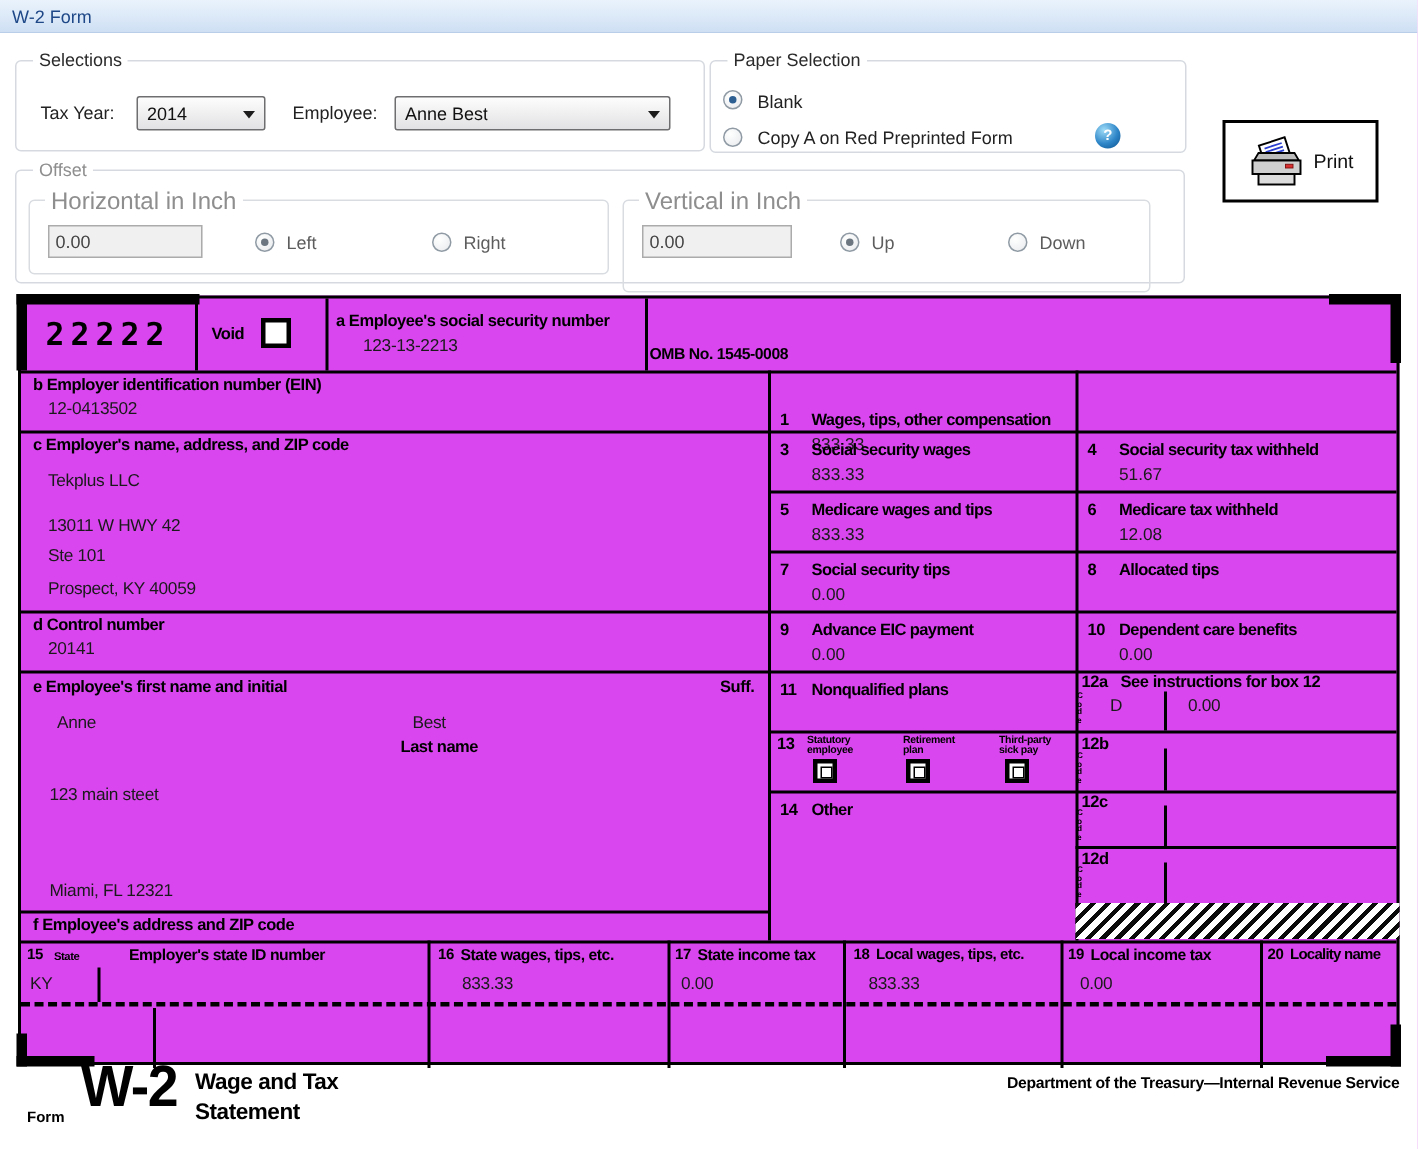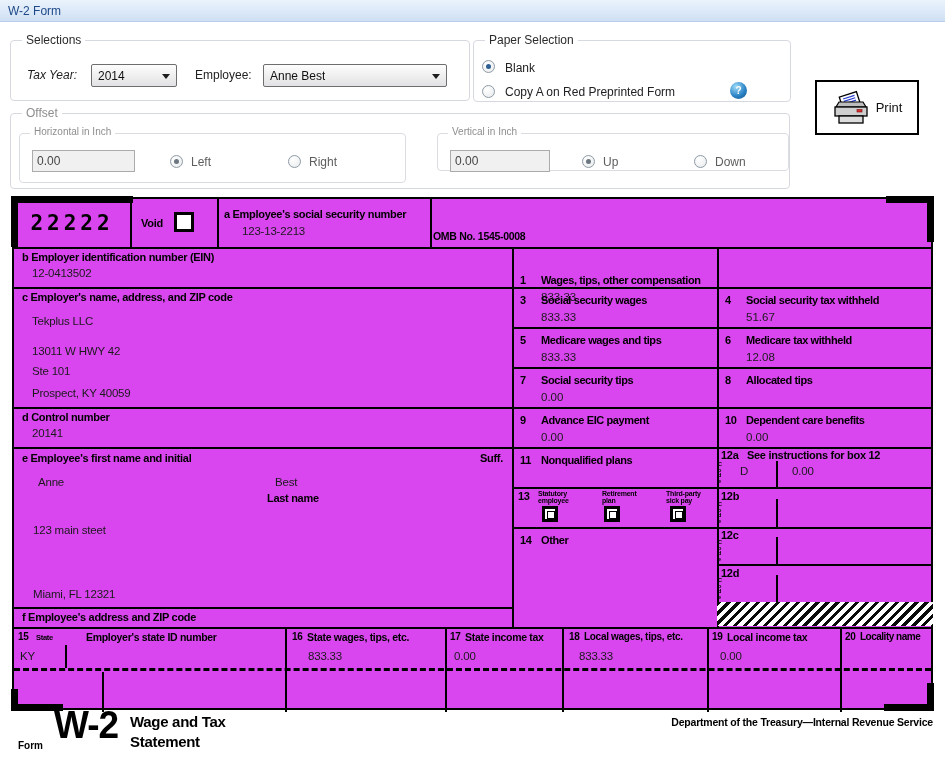--- a/index.html
+++ b/index.html
@@ -10,21 +10,21 @@
   .titlebar { position:absolute; left:0; top:0; width:945px; height:22px;
     background:linear-gradient(#eaf3fc,#cfe0f4); border-bottom:1px solid #b9cfe9;
     display:flex; align-items:center; padding-left:8px; }
   .titlebar span { font-size:12px; color:#1e4887; }
 
   
   .group { position:absolute; border:1px solid #d6dae0; border-radius:4px; background:#fff; }
   .group > .glabel { position:absolute; top:-8px; left:11px; background:#fff; padding:0 4px; font-size:12px; color:#2b2b2b; }
   .group.dim > .glabel { color:#8e8e8e; }
   .subgroup { position:absolute; border:1px solid #d9dde2; border-radius:4px; }
-  .subgroup > .glabel { position:absolute; top:-8px; left:10px; background:#fff; padding:0 4px; font-size:10px; color:#8e8e8e; }
+  .subgroup > .glabel { position:absolute; top:-8px; left:10px; background:#fff; padding:0 4px; font-size:16px; color:#8e8e8e; }
 
   .ctl-label { position:absolute; font-size:12px; color:#222; }
   .dim-label { position:absolute; font-size:12px; color:#5d5d5d; }
 
   .combo { position:absolute; border:1px solid #6e6e70; border-radius:2px;
     background:linear-gradient(#fdfdfd,#e2e2e4); display:flex; align-items:center; padding:0 18px 0 6px; }
   .combo .ctext { font-size:12px; color:#111; white-space:nowrap; overflow:hidden; }
   .combo .arrow { position:absolute; right:6px; top:50%; margin-top:-2px; width:0; height:0;
     border-left:4px solid transparent; border-right:4px solid transparent; border-top:5px solid #1c1c1c; }
 
@@ -80,21 +80,21 @@
 <body>
 
 <div id="app">
 
   <div class="titlebar">
     <span>W-2 Form</span>
   </div>
 
   <div class="group" style="left:10px; top:40px; width:460px; height:61px;">
     <span class="glabel">Selections</span>
-    <span class="ctl-label" style="left:16px; top:27px;font-style:italic;">Tax Year:</span>
+    <span class="ctl-label" style="left:16px; top:27px;">Tax Year:</span>
     <div class="combo" style="left:80px; top:23px; width:86px; height:23px;">
       <span class="ctext">2014</span>
       <span class="arrow"></span>
     </div>
     <span class="ctl-label" style="left:184px; top:27px;">Employee:</span>
     <div class="combo" style="left:252px; top:23px; width:184px; height:23px;">
       <span class="ctext">Anne Best</span>
       <span class="arrow"></span>
     </div>
   </div>
@@ -130,21 +130,21 @@
 
     <div class="subgroup" style="left:8px; top:19px; width:387px; height:50px;">
       <span class="glabel">Horizontal in Inch</span>
       <input class="num-input" style="left: 12px; top: 16px; width: 103px; height: 22px;" readonly="" value="0.00">
       <span class="radio sel gray" style="left:150px; top:21px;"></span>
       <span class="dim-label" style="left:171px; top:21px;">Left</span>
       <span class="radio" style="left:268px; top:21px;"></span>
       <span class="dim-label" style="left:289px; top:21px;">Right</span>
     </div>
 
-    <div class="subgroup" style="left:426px; top:19px; width:352px; height:38px;">
+    <div class="subgroup" style="left:404px; top:19px; width:352px; height:62px;">
       <span class="glabel">Vertical in Inch</span>
       <input class="num-input" style="left: 12px; top: 16px; width: 100px; height: 22px;" readonly="" value="0.00">
       <span class="radio sel gray" style="left:144px; top:21px;"></span>
       <span class="dim-label" style="left:165px; top:21px;">Up</span>
       <span class="radio" style="left:256px; top:21px;"></span>
       <span class="dim-label" style="left:277px; top:21px;">Down</span>
     </div>
   </div>
 
   <div id="w2form">

